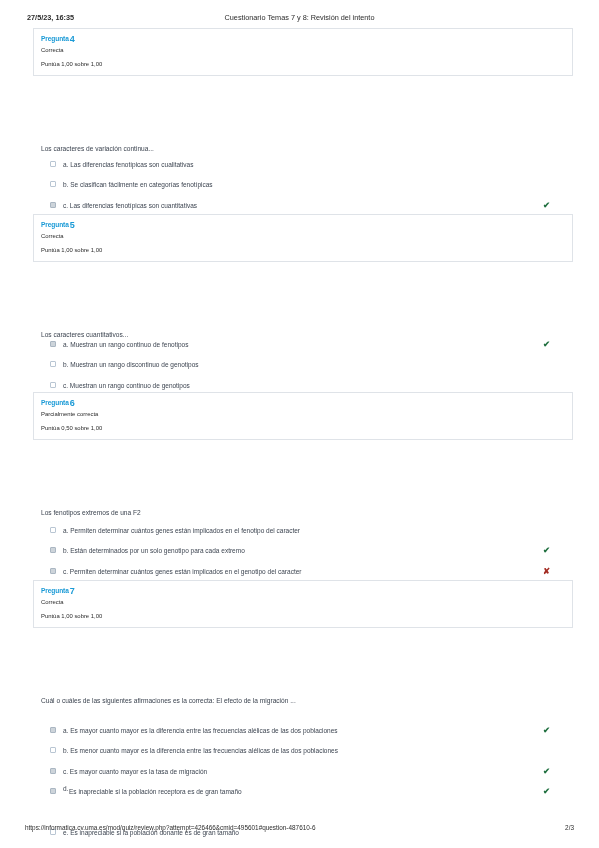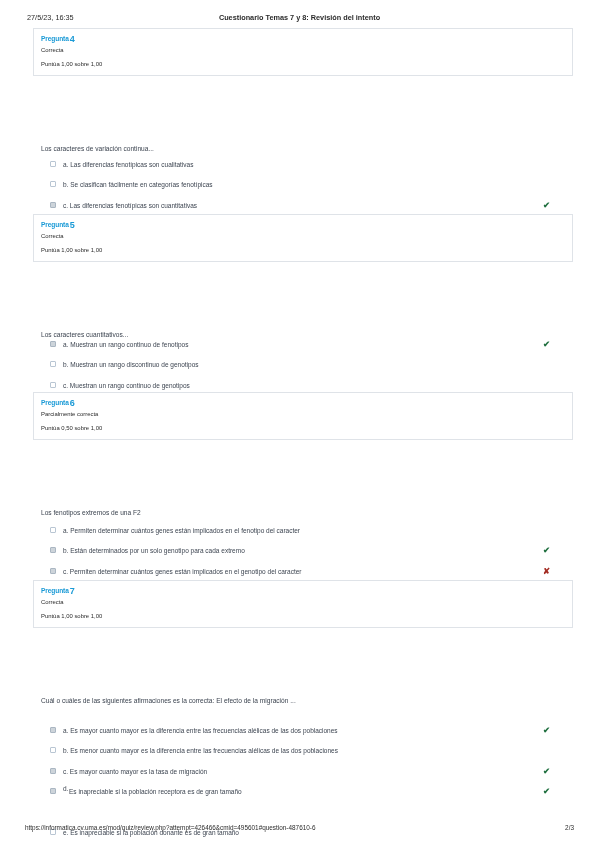--- a/index.html
+++ b/index.html
@@ -24,29 +24,29 @@
     width: 599px;
     height: 12px;
     font-size: 7.3px;
     color: #2b2b2b;
   }
   .print-header .ph-date {
     position: absolute;
     left: 27px;
     top: 0;
     white-space: nowrap;
+    font-weight: bold;
   }
   .print-header .ph-title {
     position: absolute;
     left: 0;
     top: 0;
     width: 599px;
     text-align: center;
     white-space: nowrap;
-    font-weight: bold;
   }
 
   
   .q-stack {
     position: absolute;
     left: 0;
     top: 0;
     width: 599px;
   }
   .question {

